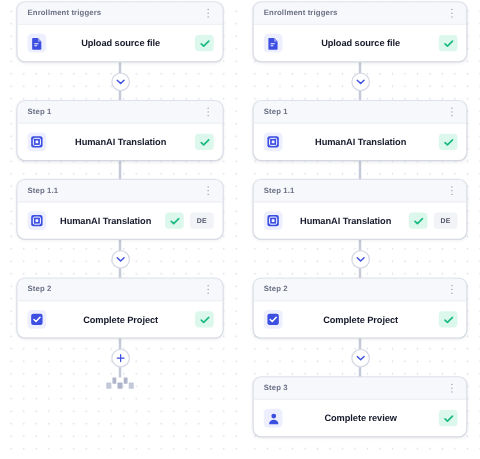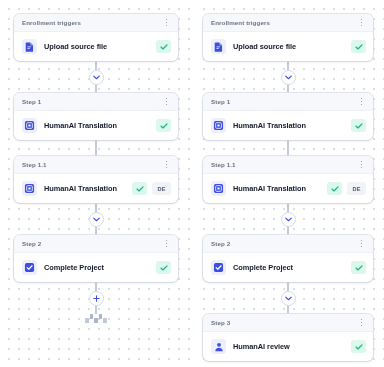--- a/index.html
+++ b/index.html
@@ -33,22 +33,23 @@
     background-image: radial-gradient(circle, #d9dbe4 0.7px, transparent 0.8px);
     background-size: 10px 10px;
     background-position: 4px 4px;
   }
 
   .panel.left  { padding-left: 14px; }
   .panel.right { padding-left: 8px; }
 
   .flow {
     position: relative;
-    padding-top: 14px;
+    padding-top: 2px;
     width: 164px;
+    text-align: center;
   }
   .panel.right .flow { width: 170px; }
 
   
   .card {
     position: relative;
     background: #ffffff;
     border-radius: 6px;
     box-shadow: 0 1px 3px rgba(30, 35, 60, .10), 0 0 0 1px rgba(225,228,238,.9);
     overflow: hidden;
@@ -523,21 +524,21 @@
               <i></i>
             </span>
         </div>
         <div class="card-body">
           <span class="node-icon">
             <svg width="10" height="10" viewBox="0 0 12 12">
               <circle cx="6" cy="3.4" r="2.3" fill="#3d4fe0"></circle>
               <path d="M1.5 11.2c0-2.5 2-4.2 4.5-4.2s4.5 1.7 4.5 4.2z" fill="#3d4fe0"></path>
             </svg>
           </span>
-          <span class="node-label">HumanAI review</span>
+          <span class="node-label">Complete review</span>
           <span class="badges">
             <span class="badge-check">
               <svg width="8" height="6" viewBox="0 0 10 8">
                   <path d="M1 4.1 3.6 6.6 9 1.2" fill="none" stroke="#17b884" stroke-width="1.7" stroke-linecap="round" stroke-linejoin="round"></path>
                 </svg>
             </span>
           </span>
         </div>
       </div>
 

